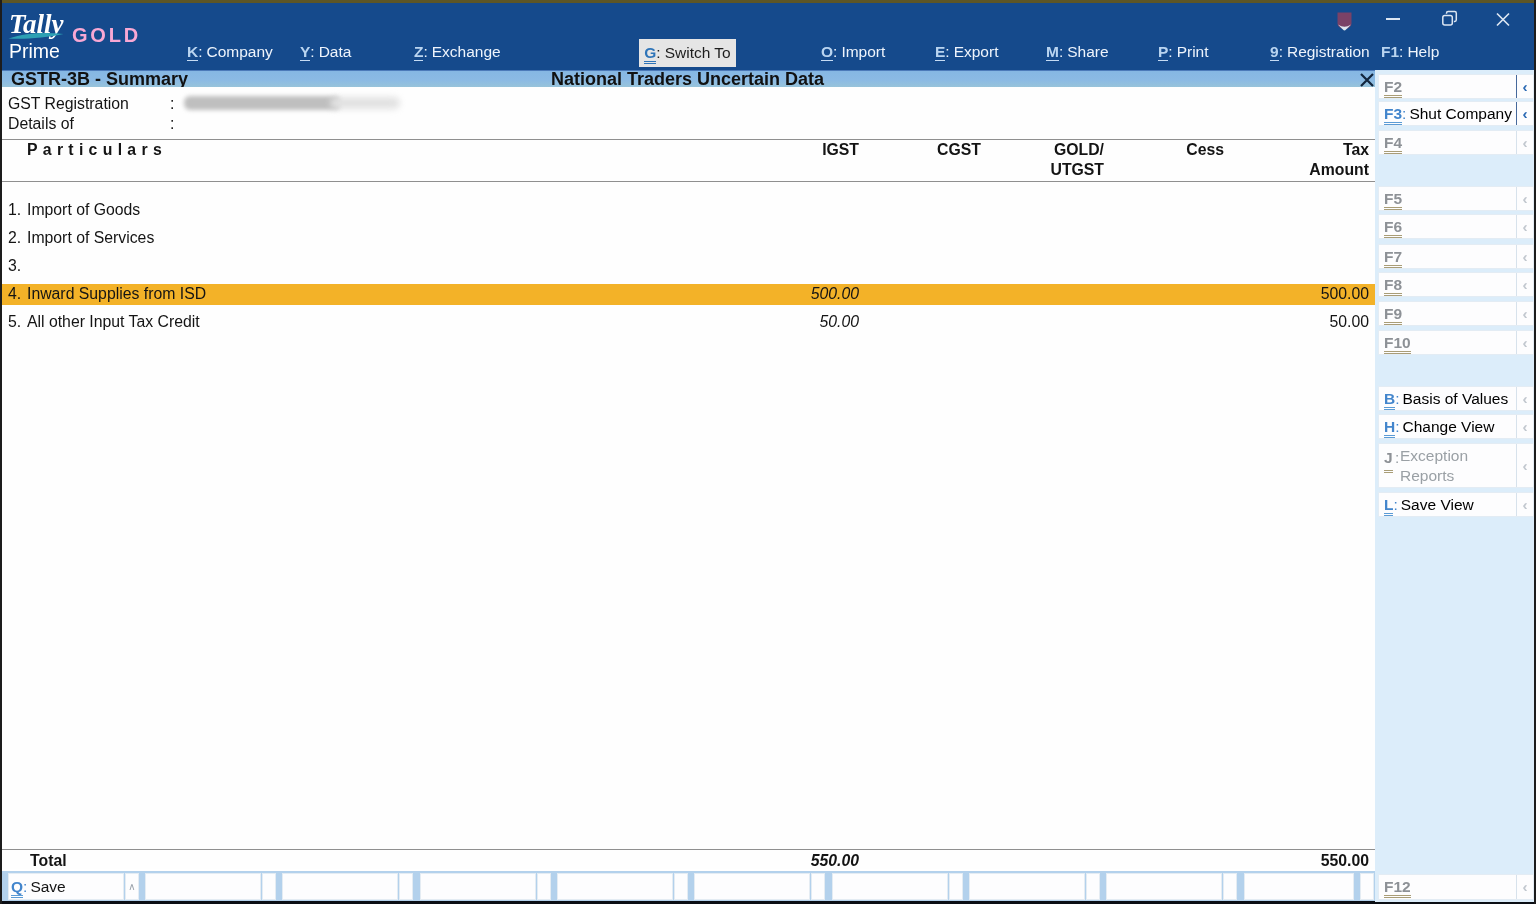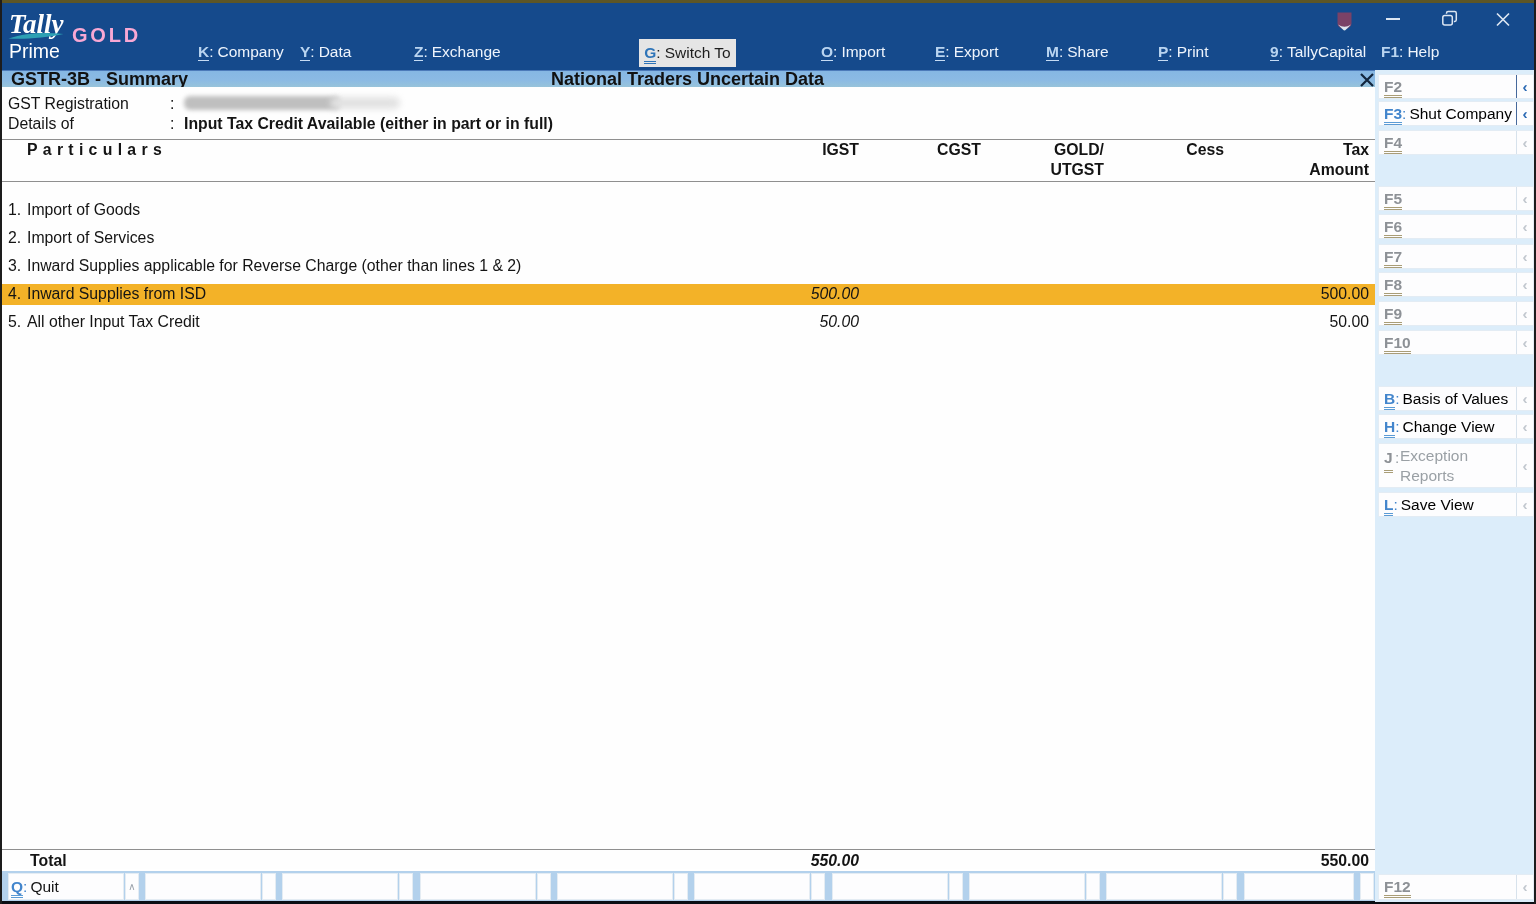--- a/index.html
+++ b/index.html
@@ -65,29 +65,29 @@
 <body>
 
   <div class="topbar">
     <svg class="abs" style="left:6px; top:2px;" width="180" height="60" viewBox="0 0 180 60">
       <text x="3" y="27.5" font-family="Liberation Serif, serif" font-style="italic" font-weight="bold" font-size="27" fill="#ffffff">Tally</text>
       <path d="M 2.5 33.5 C 20 27.5 40 27 57.5 29 C 42 32.5 18 34.5 2.5 33.5 Z" fill="#2da0b4"></path>
       <text x="3" y="53" font-size="19.5" fill="#ffffff">Prime</text>
     </svg>
     <div class="abs" style="left:72px; top:21px; font-size:20px; font-weight:bold; color:#f9a8d4; letter-spacing:2.8px;">GOLD</div>
 
-    <div class="mi" style="left:198px"><span class="k">K</span>:<span style="margin-left:4px">Company</span></div>
+    <div class="mi" style="left:187px"><span class="k">K</span>:<span style="margin-left:4px">Company</span></div>
     <div class="mi" style="left:300px"><span class="k">Y</span>:<span style="margin-left:4px">Data</span></div>
     <div class="mi" style="left:414px"><span class="k">Z</span>:<span style="margin-left:4px">Exchange</span></div>
     <div class="gbox"><span class="k">G</span>:<span style="margin-left:4px">Switch To</span></div>
     <div class="mi" style="left:821px"><span class="k">O</span>:<span style="margin-left:4px">Import</span></div>
     <div class="mi" style="left:935px"><span class="k">E</span>:<span style="margin-left:4px">Export</span></div>
     <div class="mi" style="left:1046px"><span class="k">M</span>:<span style="margin-left:4px">Share</span></div>
     <div class="mi" style="left:1158px"><span class="k">P</span>:<span style="margin-left:4px">Print</span></div>
-    <div class="mi" style="left:1270px"><span class="k">9</span>:<span style="margin-left:4px">TallyCapital</span></div>
+    <div class="mi" style="left:1270px"><span class="k">9</span>:<span style="margin-left:4px">Registration</span></div>
     <div class="mi" style="left:1381px"><span class="k" style="border-bottom:none">F1</span>:<span style="margin-left:4px">Help</span></div>
 
     <svg class="abs" style="left:1336px; top:8px; filter:blur(0.7px);" width="17" height="21" viewBox="0 0 17 21">
       <path d="M1.5 1.5 h14 v11 q0 4 -7 6 q-7 -2 -7 -6 Z" fill="#8c4160" opacity="0.85"></path>
       <path d="M2 13.5 q6.5 4.5 13 0 q-5.5 6 -6.5 6 q-1 0 -6.5 -6 Z" fill="#dde6ef"></path>
     </svg>
     <svg class="abs" style="left:1383px; top:0;" width="24" height="34" viewBox="0 0 24 34">
       <rect x="3" y="15" width="14" height="2" fill="#dce6f2"></rect>
     </svg>
     <svg class="abs" style="left:1439px; top:0;" width="24" height="34" viewBox="0 0 24 34">
@@ -107,58 +107,56 @@
     </svg>
   </div>
 
   <div class="content">
     <div class="row" style="left:8px; top:5px;">GST Registration</div>
     <div class="row" style="left:170px; top:5px;">:</div>
     <div class="abs" style="left:184px; top:9px; width:157px; height:14px; background:#bfbfbf; border-radius:6px; filter:blur(2px);"></div>
     <div class="abs" style="left:330px; top:10px; width:70px; height:12px; background:#e2e2e2; border-radius:6px; filter:blur(3px);"></div>
     <div class="row" style="left:8px; top:25px;">Details of</div>
     <div class="row" style="left:170px; top:25px;">:</div>
-    <div class="row b" style="left:184px; top:25px;">Input Tax Credit Available (either in part or in full)</div>
 
     <div class="hline" style="top:52px;"></div>
     <div class="row b" style="left:27px; top:51px; letter-spacing:5.3px;">Particulars</div>
     <div class="row b rt" style="left:659px; top:51px; width:200px;">IGST</div>
     <div class="row b rt" style="left:781px; top:51px; width:200px;">CGST</div>
     <div class="row b rt" style="left:904px; top:51px; width:200px;">GOLD/</div>
     <div class="row b rt" style="left:904px; top:71px; width:200px;">UTGST</div>
     <div class="row b rt" style="left:1024px; top:51px; width:200px;">Cess</div>
     <div class="row b rt" style="left:1169px; top:51px; width:200px;">Tax</div>
     <div class="row b rt" style="left:1169px; top:71px; width:200px;">Amount</div>
     <div class="hline" style="top:94px;"></div>
 
     <div class="hl"></div>
     <div class="row" style="left:8px; top:111px;">1.</div>
     <div class="row" style="left:27px; top:111px;">Import of Goods</div>
     <div class="row" style="left:8px; top:139px;">2.</div>
     <div class="row" style="left:27px; top:139px;">Import of Services</div>
     <div class="row" style="left:8px; top:167px;">3.</div>
-    <div class="row" style="left:27px; top:167px;">Inward Supplies applicable for Reverse Charge (other than lines 1 &amp; 2)</div>
     <div class="row" style="left:8px; top:195px;">4.</div>
     <div class="row" style="left:27px; top:195px;">Inward Supplies from ISD</div>
     <div class="row it rt" style="left:659px; top:195px; width:200px;">500.00</div>
     <div class="row rt" style="left:1169px; top:195px; width:200px;">500.00</div>
     <div class="row" style="left:8px; top:223px;">5.</div>
     <div class="row" style="left:27px; top:223px;">All other Input Tax Credit</div>
     <div class="row it rt" style="left:659px; top:223px; width:200px;">50.00</div>
     <div class="row rt" style="left:1169px; top:223px; width:200px;">50.00</div>
 
     <div class="hline" style="top:762px;"></div>
     <div class="row b" style="left:30px; top:762px;">Total</div>
     <div class="row b it rt" style="left:659px; top:762px; width:200px;">550.00</div>
     <div class="row b rt" style="left:1169px; top:762px; width:200px;">550.00</div>
   </div>
 
   <div class="bottombar">
     <div class="bbarblue"></div>
-    <div class="bbtn" style="left:8px; width:116px;"><span class="fkb" style="margin-left:2px;">Q</span><span style="color:#4285cc">:</span><span style="margin-left:3px">Quit</span></div>
+    <div class="bbtn" style="left:8px; width:116px;"><span class="fkb" style="margin-left:2px;">Q</span><span style="color:#4285cc">:</span><span style="margin-left:3px">Save</span></div>
     <div class="bstub" style="left:125px; font-size:10px; color:#9aa2ab;">∧</div>
     <div class="bbtn" style="left:145px; width:116px;"></div>
     <div class="bstub" style="left:262px;"></div>
     <div class="bbtn" style="left:282px; width:116px;"></div>
     <div class="bstub" style="left:399px;"></div>
     <div class="bbtn" style="left:420px; width:116px;"></div>
     <div class="bstub" style="left:537px;"></div>
     <div class="bbtn" style="left:557px; width:116px;"></div>
     <div class="bstub" style="left:674px;"></div>
     <div class="bbtn" style="left:694px; width:116px;"></div>

